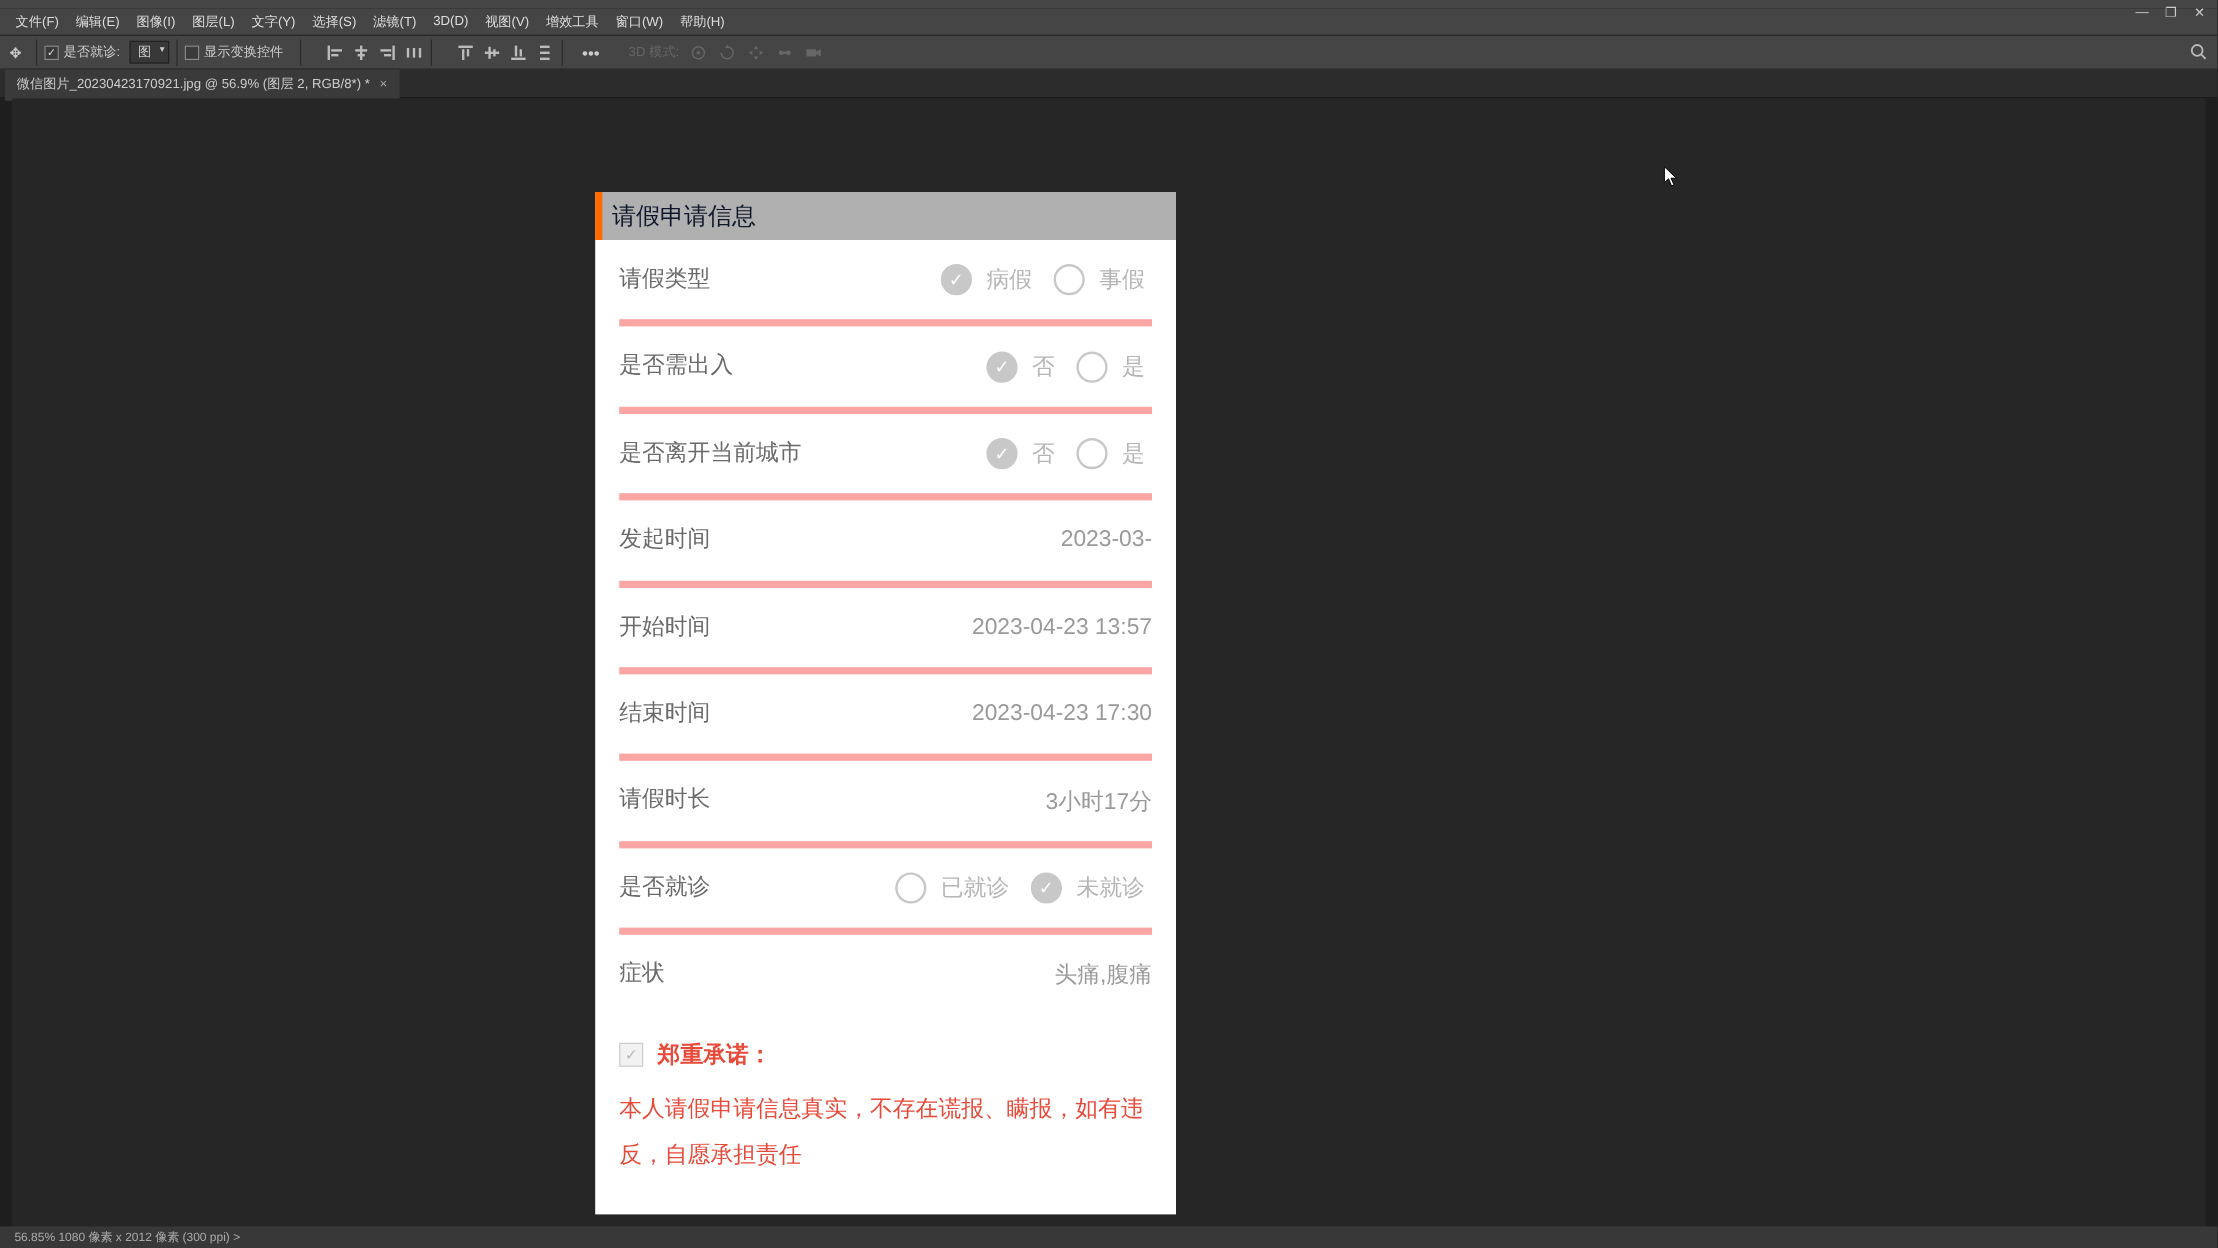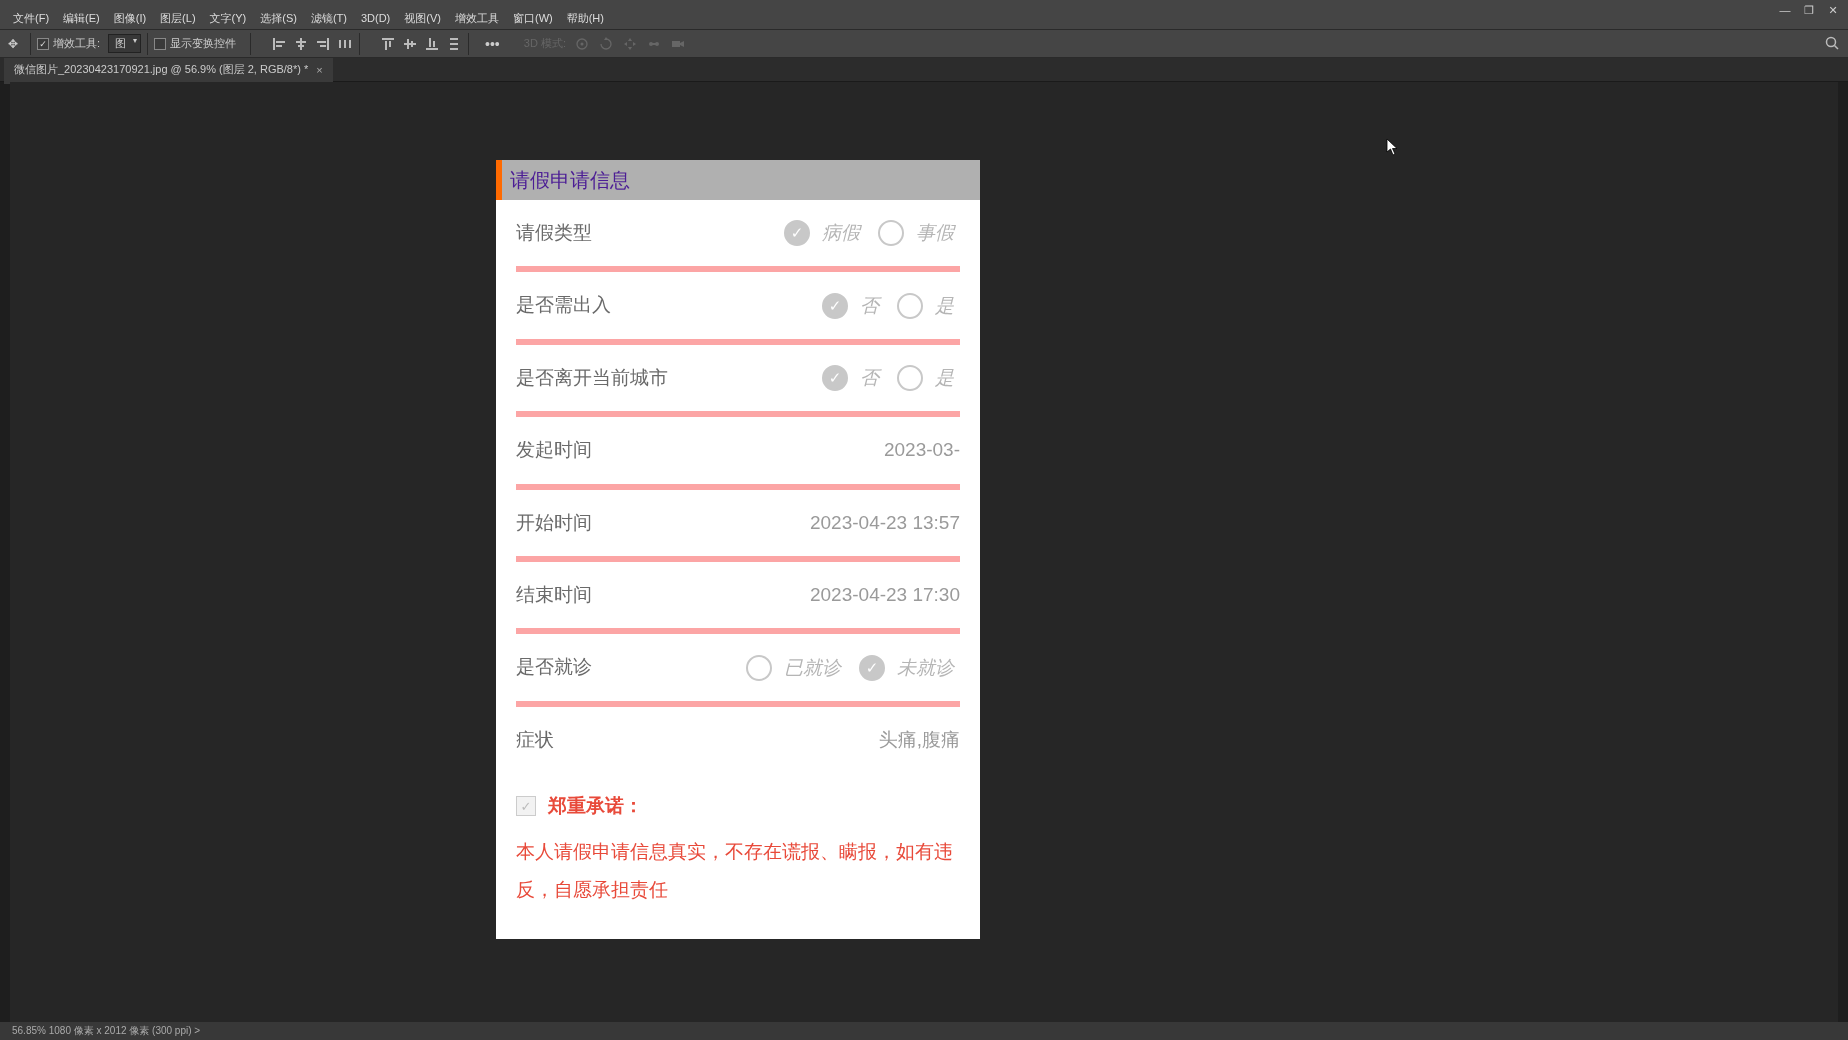--- a/index.html
+++ b/index.html
@@ -37,30 +37,30 @@
 .doctab .x { margin-left: 8px; color: #aaa; font-size: 11px; }
 
 
 .canvas-area { position: absolute; top: 82px; left: 10px; right: 10px; bottom: 10px; background: #262626; }
 .status { position: absolute; bottom: 0; left: 0; right: 0; height: 18px; background: #383838; color: #aaa; font-size: 10px; display: flex; align-items: center; padding-left: 12px; }
 
 
 .form-card { position: absolute; left: 486px; top: 78px; width: 484px; background: #fff; }
 .form-hdr { background: #b0b0b0; height: 40px; display: flex; align-items: center; }
 .form-hdr .bar { width: 6px; height: 100%; background: #ff6a00; }
-.form-hdr .ttl { color: #4c1d95; font-size: 20px; font-weight: 500; margin-left: 8px; }
+.form-hdr .ttl { color: #0f172a; font-size: 20px; font-weight: 500; margin-left: 8px; }
 .form-body { padding: 0 20px; }
 .row { display: flex; align-items: center; justify-content: space-between; padding: 18px 0; border-bottom: 6px solid #fca5a5; }
 .row.noborder { border-bottom: none; }
 .row .lbl { color: #6a6a6a; font-size: 19px; line-height: 1.6; max-width: 180px; }
 .row .val { color: #9a9a9a; font-size: 19px; }
 .radios { display: flex; align-items: center; gap: 12px; }
 .radio { width: 26px; height: 26px; border-radius: 50%; border: 2px solid #c8c8c8; display: flex; align-items: center; justify-content: center; }
 .radio.on { background: #c8c8c8; border-color: #c8c8c8; color: #fff; font-size: 15px; }
-.rlbl { color: #b5b5b5; font-size: 19px; margin-right: 6px; font-style: italic; }
+.rlbl { color: #b5b5b5; font-size: 19px; margin-right: 6px; }
 .commit { padding: 20px 0 30px; }
 .commit-h { display: flex; align-items: center; gap: 12px; margin-bottom: 14px; }
 .sqchk { width: 20px; height: 20px; border: 1px solid #ccc; background: #f2f2f2; display: flex; align-items: center; justify-content: center; color: #bbb; font-size: 13px; }
 .commit-t { color: #e84a3a; font-size: 19px; font-weight: 700; }
 .commit-b { color: #e84a3a; font-size: 19px; line-height: 2; }
 
 .cursor { position: absolute; left: 1386px; top: 138px; width: 14px; height: 18px; }
 .cursor svg { width: 14px; height: 18px; }
 
 svg.icon { fill: #bbb; }
@@ -88,21 +88,21 @@
   <div class="mi">视图(V)</div>
   <div class="mi">增效工具</div>
   <div class="mi">窗口(W)</div>
   <div class="mi">帮助(H)</div>
 </div>
 
 <div class="optbar">
   <div class="tool-ind">✥</div>
   <div class="opt-sep"></div>
   <span class="chk on"></span>
-  <span class="opt-lbl">增效工具:</span>
+  <span class="opt-lbl">是否就诊:</span>
   <span class="sel">图</span>
   <div class="opt-sep"></div>
   <span class="chk"></span>
   <span class="opt-lbl">显示变换控件</span>
   <div class="opt-sep"></div>
 
   <div class="align-grp">
     <span class="align-ico">
         <svg class="icon" viewBox="0 0 14 14">
           <rect x="1" y="1" width="2" height="12"></rect>
@@ -259,20 +259,24 @@
       <div class="row">
         <div class="lbl">开始时间</div>
         <div class="val">2023-04-23 13:57</div>
       </div>
 
       <div class="row">
         <div class="lbl">结束时间</div>
         <div class="val">2023-04-23 17:30</div>
       </div>
 
+      <div class="row">
+        <div class="lbl">请假时长</div>
+        <div class="val">3小时17分</div>
+      </div>
 
       <div class="row">
         <div class="lbl">是否就诊</div>
         <div class="radios">
           <span class="radio"></span>
           <span class="rlbl">已就诊</span>
           <span class="radio on">✓</span>
           <span class="rlbl">未就诊</span>
         </div>
       </div>

